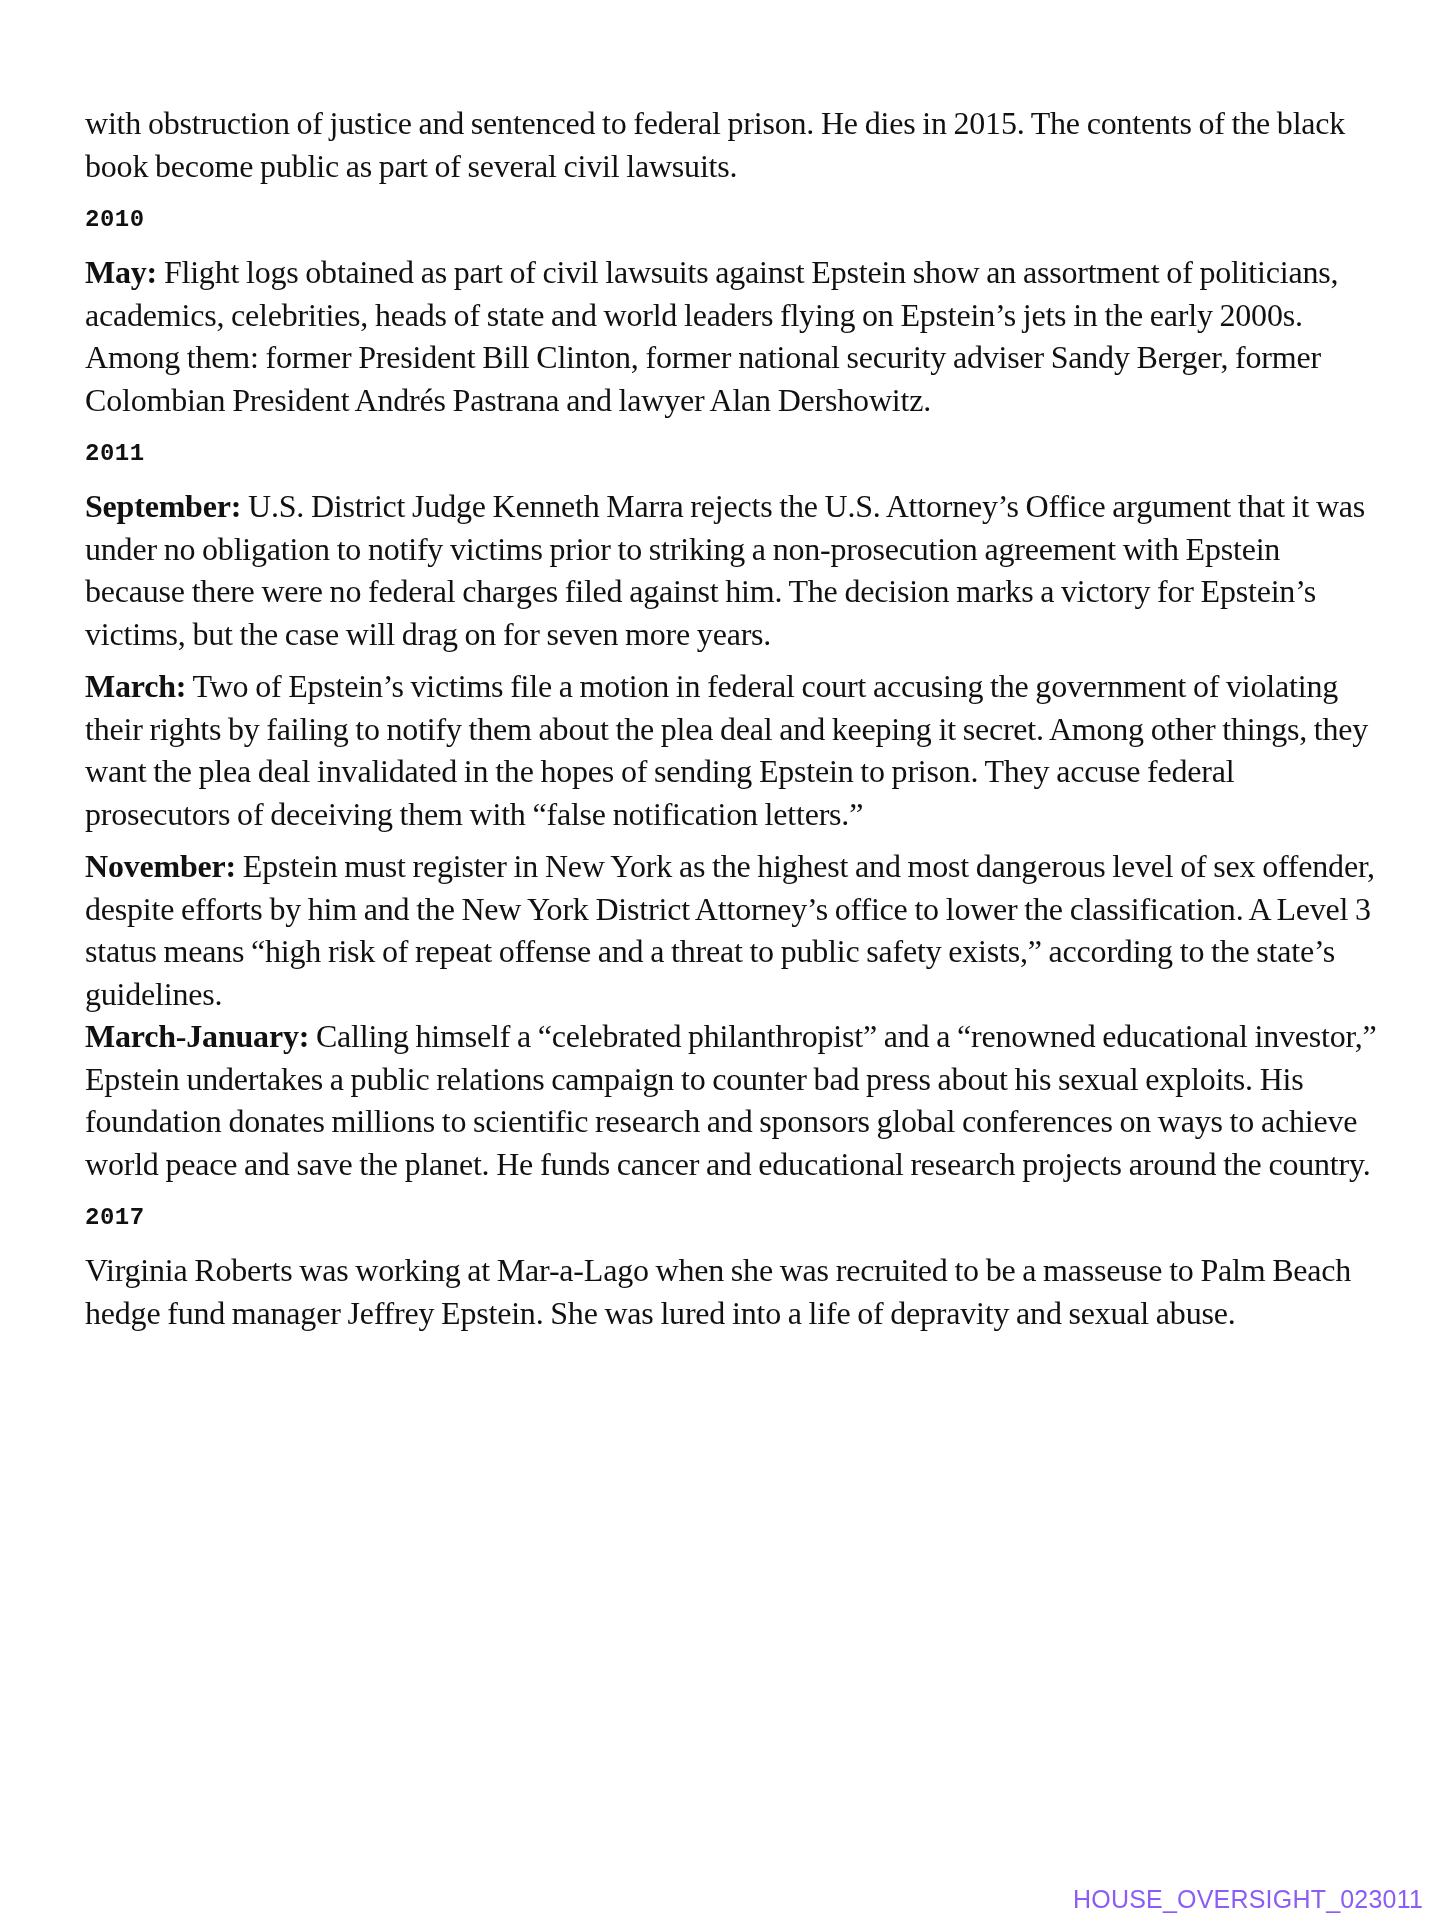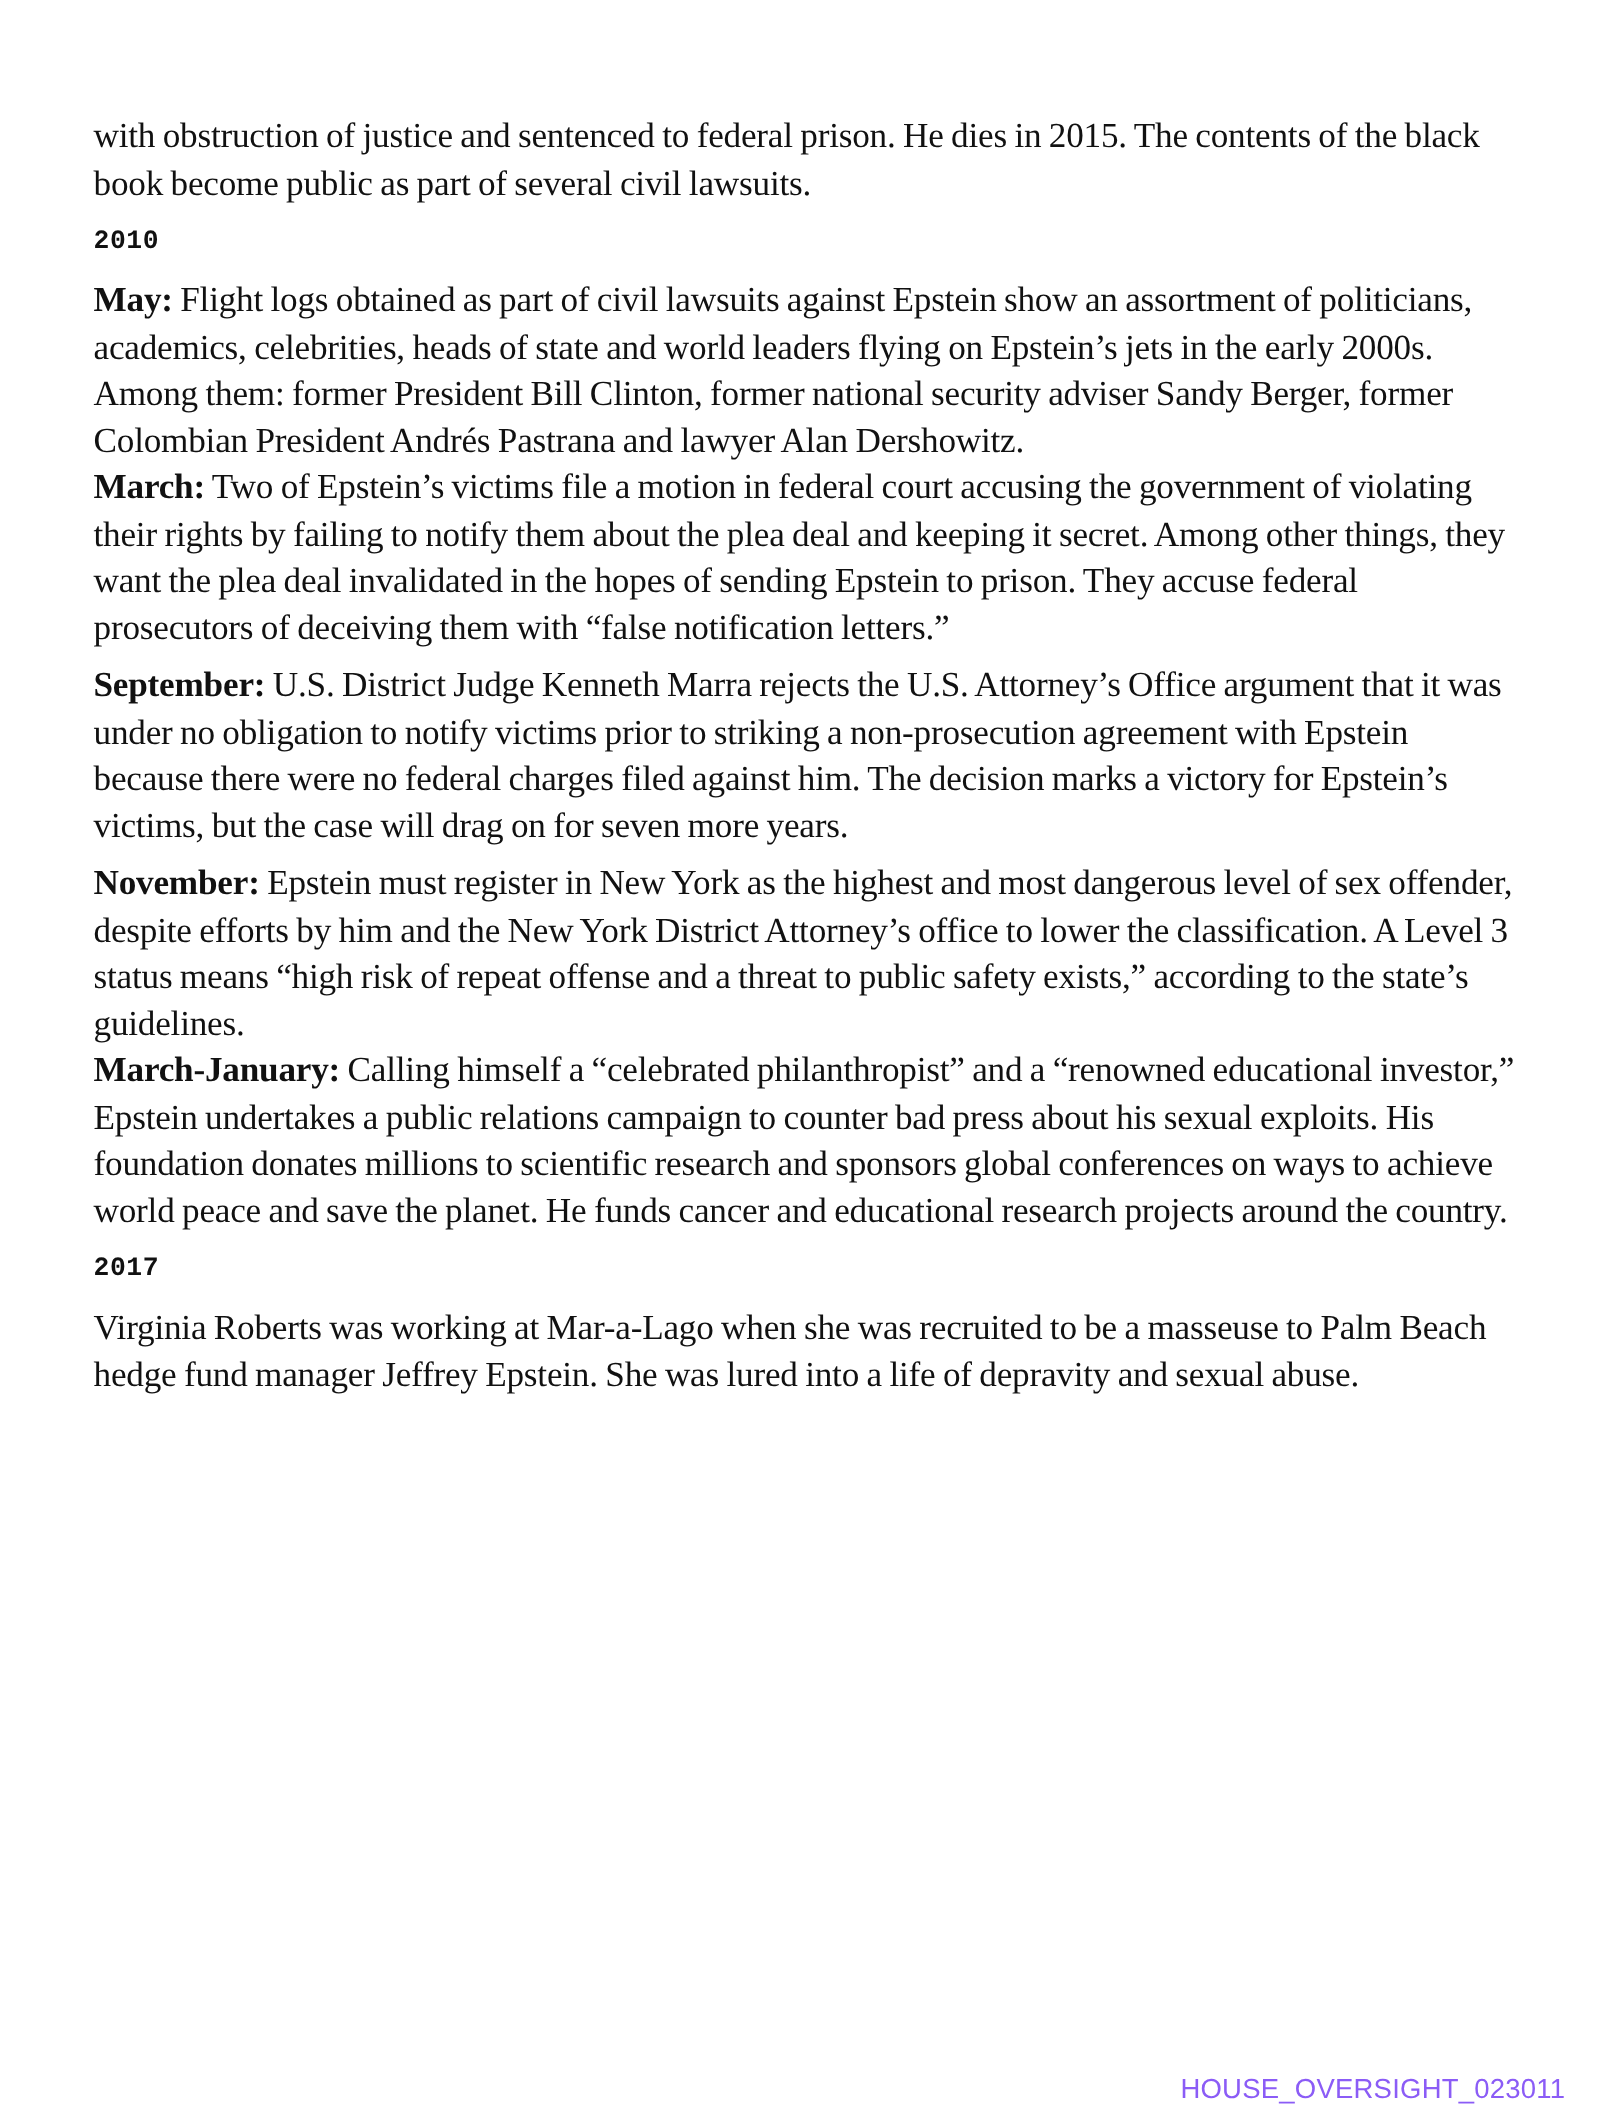--- a/index.html
+++ b/index.html
@@ -59,27 +59,28 @@
 
   <div>
     <div class="year">2010</div>
     <p class="para">
       <span class="label">May:</span>
       <span>Flight logs obtained as part of civil lawsuits against Epstein show an assortment of politicians, academics, celebrities, heads of state and world leaders flying on Epstein’s jets in the early 2000s. Among them: former President Bill Clinton, former national security adviser Sandy Berger, former Colombian President Andrés Pastrana and lawyer Alan Dershowitz.</span>
     </p>
   </div>
 
   <div>
+    <div class="year">2011</div>
+    <p class="para">
+      <span class="label">September:</span>
+      <span>U.S. District Judge Kenneth Marra rejects the U.S. Attorney’s Office argument that it was under no obligation to notify victims prior to striking a non-prosecution agreement with Epstein because there were no federal charges filed against him. The decision marks a victory for Epstein’s victims, but the case will drag on for seven more years.</span>
+    </p>
     <p class="para">
       <span class="label">March:</span>
       <span>Two of Epstein’s victims file a motion in federal court accusing the government of violating their rights by failing to notify them about the plea deal and keeping it secret. Among other things, they want the plea deal invalidated in the hopes of sending Epstein to prison. They accuse federal prosecutors of deceiving them with “false notification letters.”</span>
-    </p>
-    <p class="para">
-      <span class="label">September:</span>
-      <span>U.S. District Judge Kenneth Marra rejects the U.S. Attorney’s Office argument that it was under no obligation to notify victims prior to striking a non-prosecution agreement with Epstein because there were no federal charges filed against him. The decision marks a victory for Epstein’s victims, but the case will drag on for seven more years.</span>
     </p>
     <p class="para">
       <span class="label">November:</span>
       <span>Epstein must register in New York as the highest and most dangerous level of sex offender, despite efforts by him and the New York District Attorney’s office to lower the classification. A Level 3 status means “high risk of repeat offense and a threat to public safety exists,” according to the state’s guidelines.</span>
     </p>
   </div>
 
   <div>
     <p class="para">
       <span class="label">March-January:</span>

